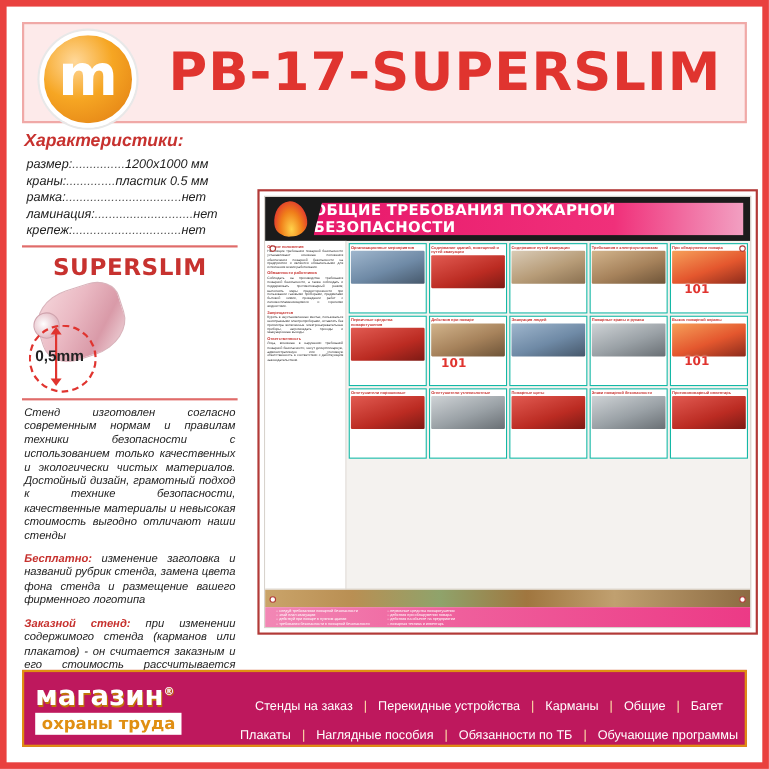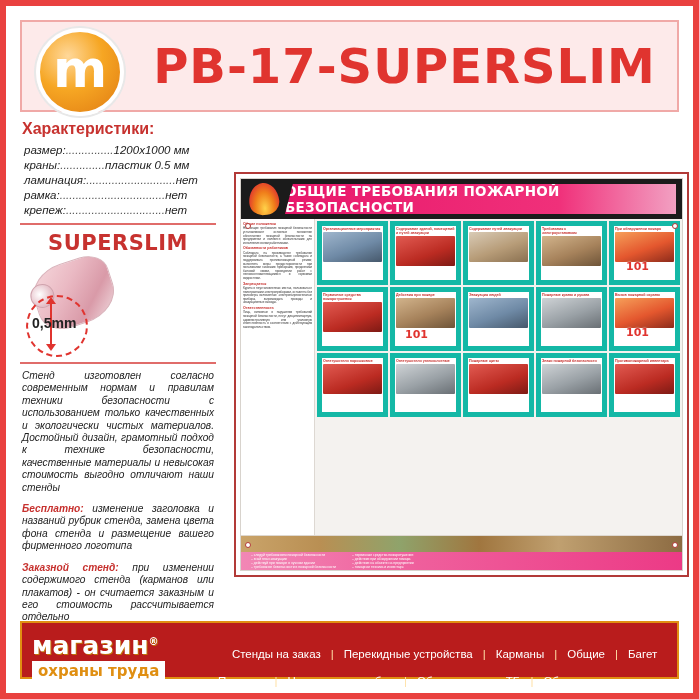--- a/index.html
+++ b/index.html
@@ -48,21 +48,21 @@
     color:#e0342f;
     font-size:48px;font-weight:bold;letter-spacing:1px;
     font-family:"DejaVu Sans", sans-serif;
   }
 
   
   .left{
     position:absolute;left:8px;top:108px;width:196px;
   }
   .char-title{
-    color:#c7322f;font-weight:bold;font-size:16px;
+    color:#c7322f;font-style:italic;font-weight:bold;font-size:16px;
     margin:0 0 6px 2px;
   }
   .char-row{
     font-style:italic;font-size:11.5px;color:#222;
     white-space:nowrap;margin:0 0 3px 4px;
   }
   .char-row .lbl{color:#222;}
   .char-row .dots{color:#555;letter-spacing:0px;}
   .char-row .val{color:#222;}
   .hr-red{
@@ -163,21 +163,21 @@
     font-size:3.6px;color:#c7322f;font-weight:bold;margin:1px 0 1px 0;line-height:4.4px;
   }
   .tiny-txt{
     font-size:3px;color:#333;line-height:3.6px;text-align:justify;
   }
   .grid{
     display:grid;grid-template-columns:repeat(5,1fr);
     grid-auto-rows:minmax(0,auto);gap:2px;
   }
   .cell{
-    background:#fff;border:5px solid #14b8a6;padding:1px;box-sizing:border-box;
+    background:#fff;border:1px solid #14b8a6;padding:1px;box-sizing:border-box;
     overflow:hidden;min-height:64px;
   }
   .cell .ch{
     font-size:3.6px;color:#c7322f;font-weight:bold;line-height:4.2px;margin-bottom:1px;
   }
   .ph{
     width:100%;height:30px;border-radius:1px;margin-bottom:1px;
     background:linear-gradient(160deg,#b9c6d4 0%,#8ea0b4 50%,#6f8296 100%);
   }
   .ph.fire{background:linear-gradient(160deg,#f6a05a 0%,#e4572e 55%,#8c2b1b 100%);}
@@ -206,22 +206,22 @@
   .footer-bar ul{margin:0;padding-left:6px;list-style:none;}
   .footer-bar li{line-height:4.2px;white-space:nowrap;}
   .footer-bar li:before{content:"– ";}
   .dot{
     position:absolute;width:4px;height:4px;border-radius:50%;
     background:#fff;border:1px solid #b23a38;
   }
 
   
   .bottom{
-    position:absolute;left:8px;right:8px;bottom:8px;height:58px;
-    background:#b91c1c;
+    position:absolute;left:8px;right:8px;bottom:8px;height:70px;
+    background:#be185d;
     border:2px solid #e08f12;
     box-sizing:border-box;
     display:flex;
   }
   .brand{
     width:192px;padding:6px 0 0 10px;box-sizing:border-box;color:#fff;
   }
   .brand .b1{
     font-size:25px;font-weight:bold;line-height:26px;
     font-family:"DejaVu Sans", sans-serif;
@@ -259,24 +259,24 @@
     <div class="left">
       <div class="char-title">Характеристики:</div>
 
       <div class="char-row">
         <span class="lbl">размер:</span><span class="dots">...............</span><span class="val">1200x1000  мм</span>
       </div>
       <div class="char-row">
         <span class="lbl">краны:</span><span class="dots">..............</span><span class="val">пластик 0.5 мм</span>
       </div>
       <div class="char-row">
+        <span class="lbl">рамка:</span><span class="dots">.................................</span><span class="val">нет</span>
+      </div>
+      <div class="char-row">
         <span class="lbl">ламинация:</span><span class="dots">............................</span><span class="val">нет</span>
-      </div>
-      <div class="char-row">
-        <span class="lbl">рамка:</span><span class="dots">.................................</span><span class="val">нет</span>
       </div>
       <div class="char-row">
         <span class="lbl">крепеж:</span><span class="dots">...............................</span><span class="val">нет</span>
       </div>
 
       <hr class="hr-red">
 
       <div class="superslim">SUPERSLIM</div>
 
       <div class="thickblock">

